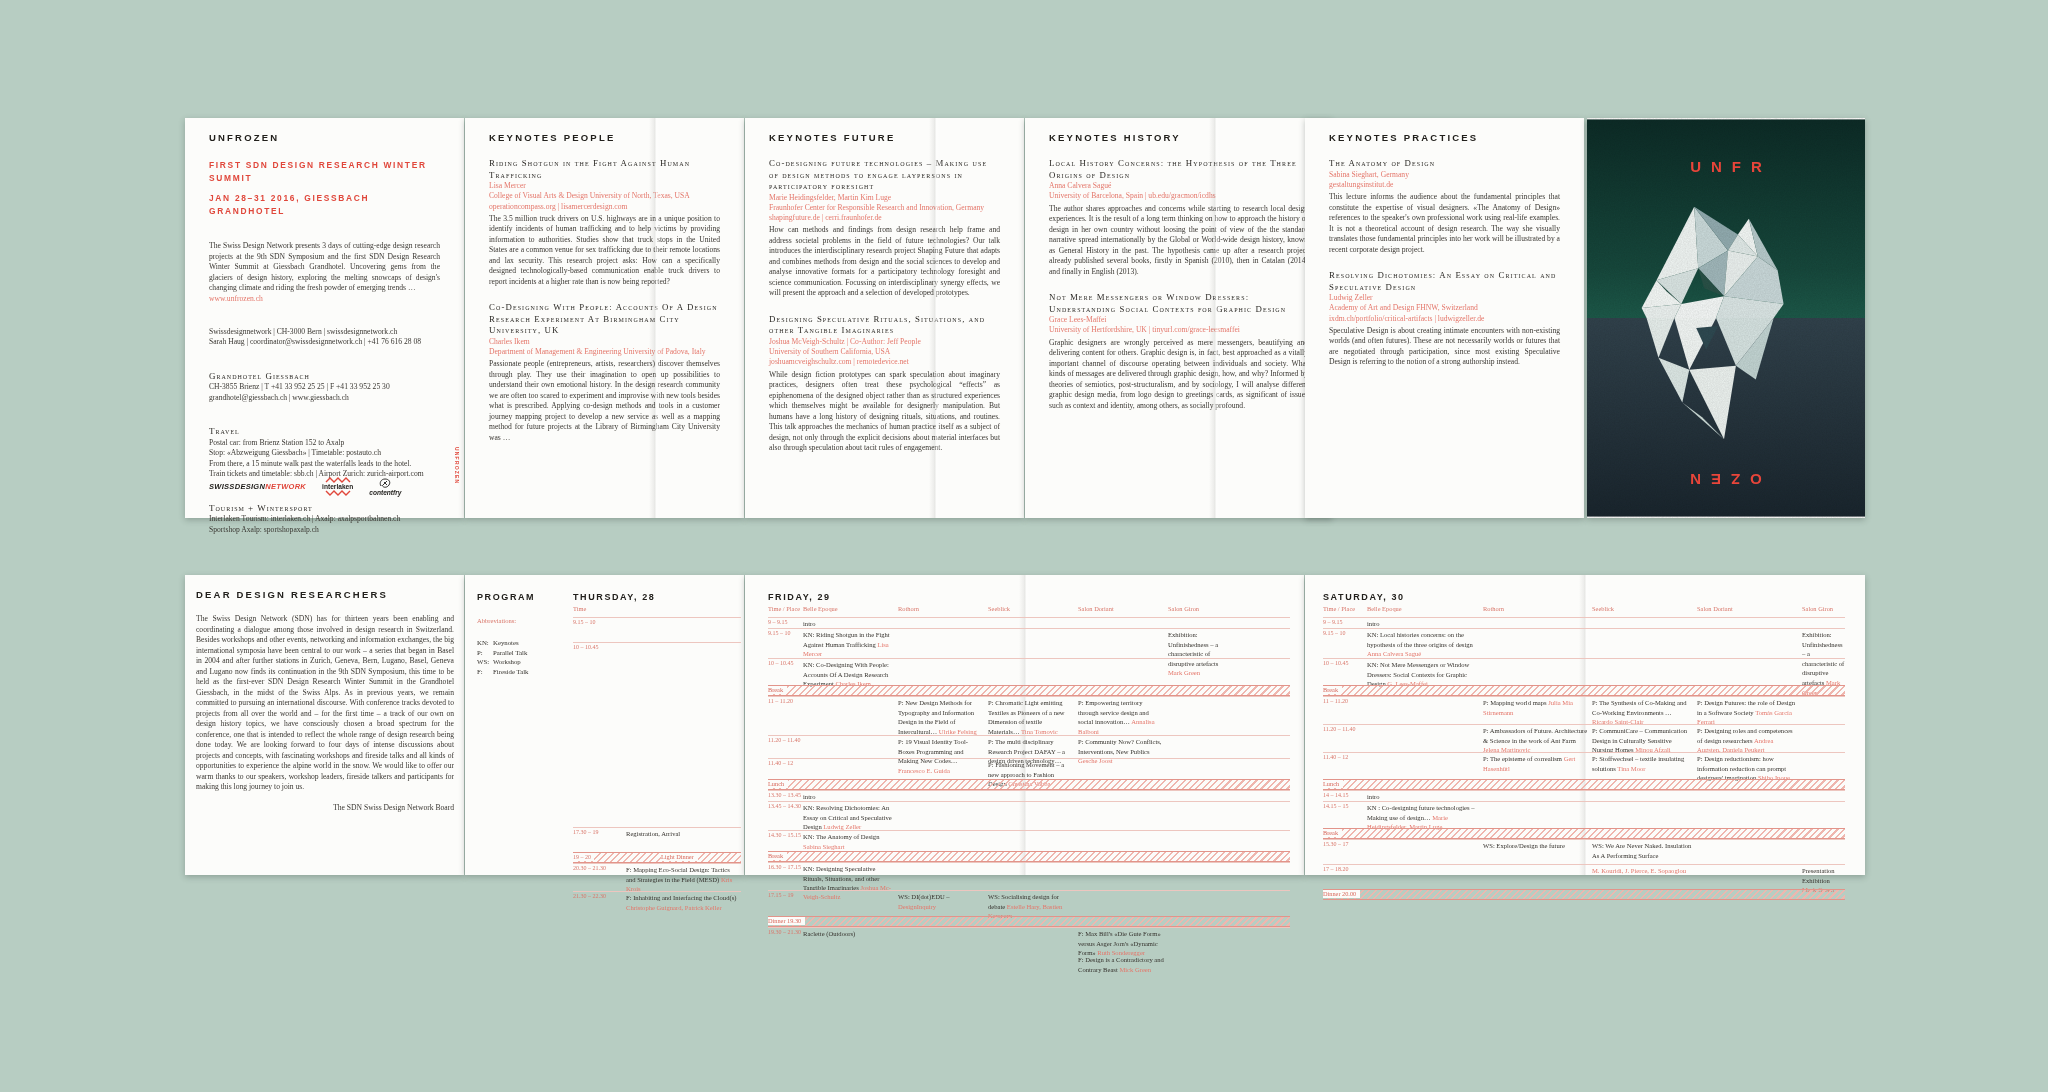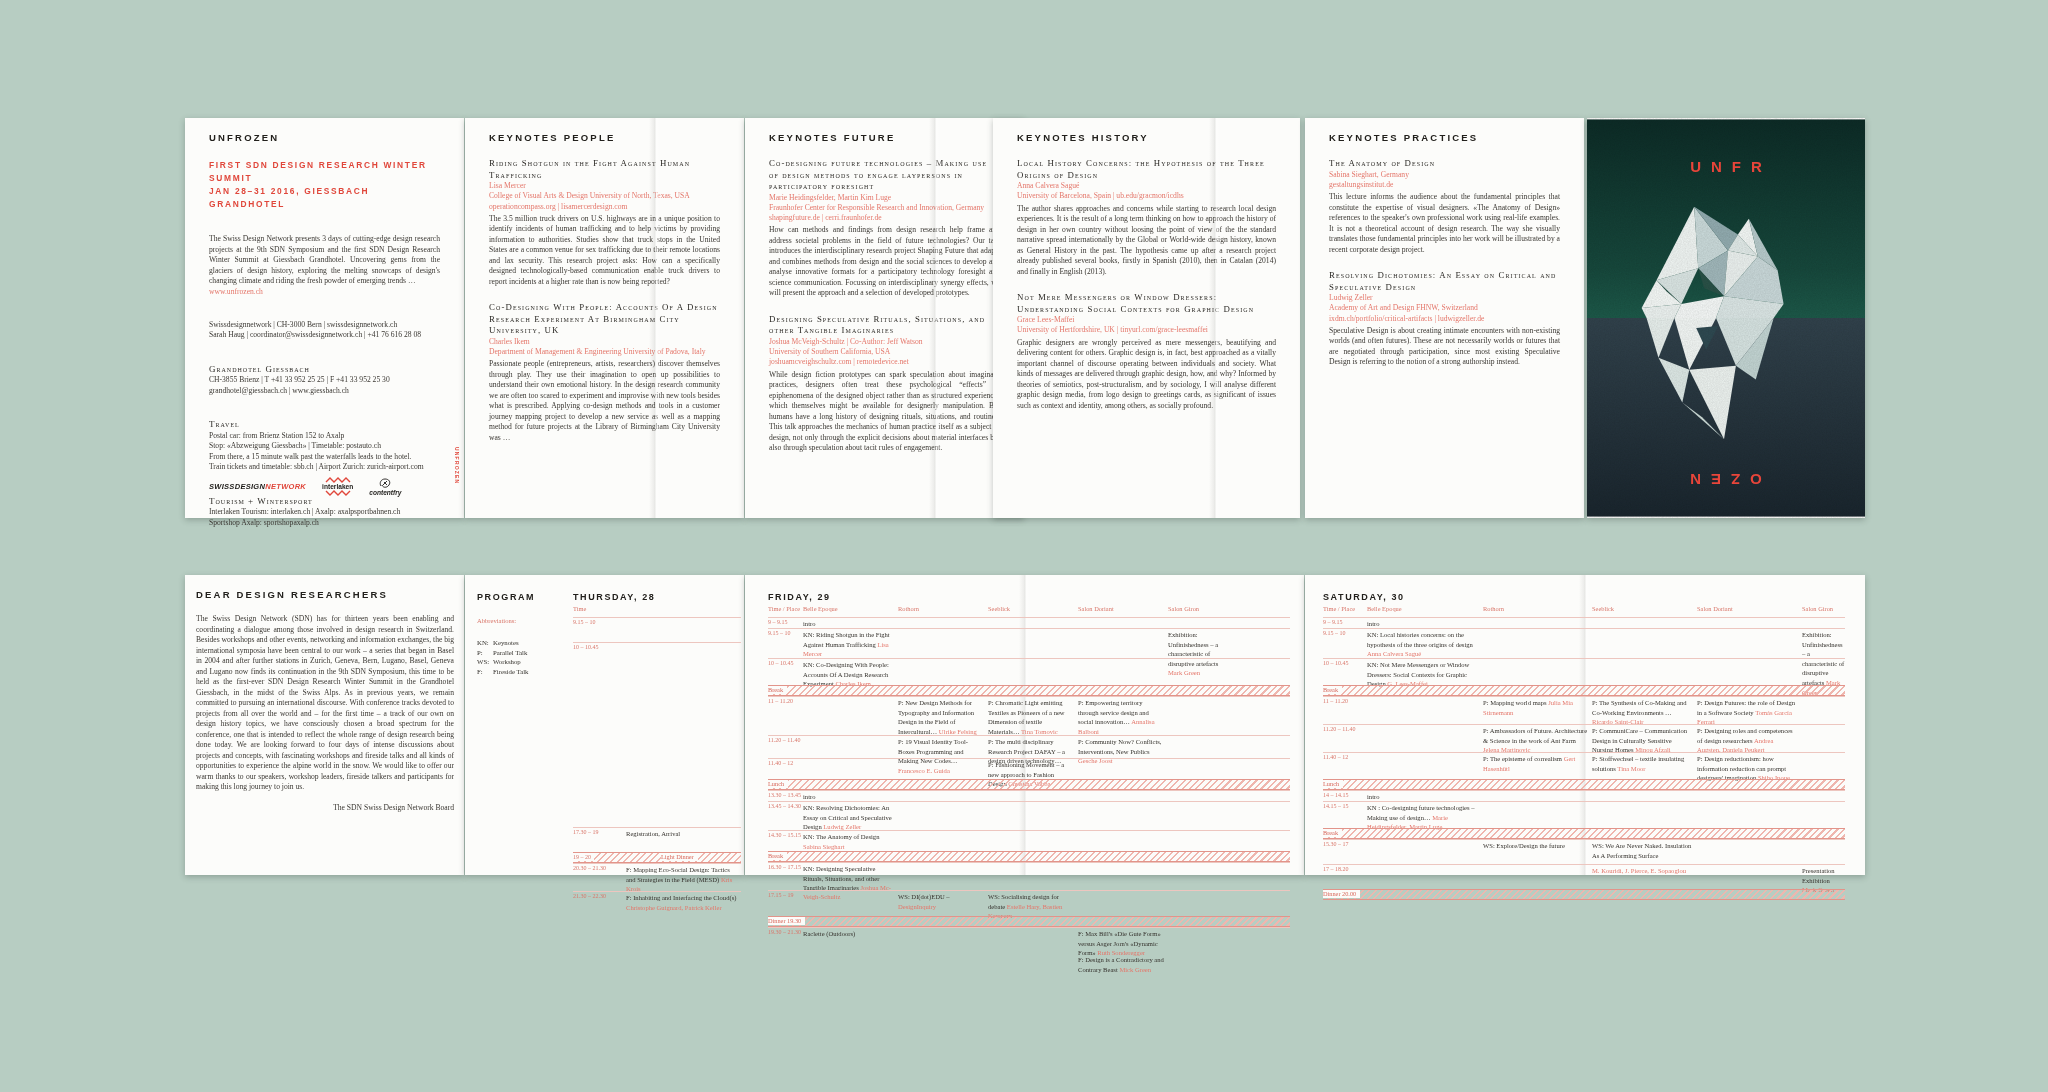--- a/index.html
+++ b/index.html
@@ -58,21 +58,21 @@
 </head>
 <body>
 
 <div class="stage">
 
   <div class="row" id="row1">
     <div class="panel" style="left:0;width:279px;">
       <div class="pad">
         <div class="head">UNFROZEN</div>
         <div class="red-head">FIRST SDN DESIGN RESEARCH WINTER SUMMIT</div>
-        <div class="red-head" style="margin-top:0;">JAN 28–31 2016, GIESSBACH GRANDHOTEL</div>
+        <div class="red-head" style="margin-top:7px;">JAN 28–31 2016, GIESSBACH GRANDHOTEL</div>
         <div class="body-text mt10">The Swiss Design Network presents 3 days of cutting-edge design research projects at the 9th SDN Symposium and the first SDN Design Research Winter Summit at Giessbach Grandhotel. Uncovering gems from the glaciers of design history, exploring the melting snowcaps of design's changing climate and riding the fresh powder of emerging trends …</div>
         <div class="red-line">www.unfrozen.ch</div>
         <div class="body-text mt10">Swissdesignnetwork | CH-3000 Bern | swissdesignnetwork.ch</div>
         <div class="body-text">Sarah Haug | coordinator@swissdesignnetwork.ch | +41 76 616 28 08</div>
         <div class="sc-head mt10">Grandhotel Giessbach</div>
         <div class="body-text">CH-3855 Brienz | T +41 33 952 25 25 | F +41 33 952 25 30</div>
         <div class="body-text">grandhotel@giessbach.ch | www.giessbach.ch</div>
         <div class="sc-head mt10">Travel</div>
         <div class="body-text">Postal car: from Brienz Station 152 to Axalp</div>
         <div class="body-text">Stop: «Abzweigung Giessbach» | Timetable: postauto.ch</div>
@@ -126,28 +126,28 @@
           <div class="head">KEYNOTES FUTURE</div>
           <div class="kn-section">
             <div class="kn-title">Co-designing future technologies – Making use of design methods to engage laypersons in participatory foresight</div>
             <div class="red-line">Marie Heidingsfelder, Martin Kim Luge</div>
             <div class="red-line">Fraunhofer Center for Responsible Research and Innovation, Germany</div>
             <div class="red-line">shapingfuture.de | cerri.fraunhofer.de</div>
             <div class="body-text kn-body">How can methods and findings from design research help frame and address societal problems in the field of future technologies? Our talk introduces the interdisciplinary research project Shaping Future that adapts and combines methods from design and the social sciences to develop and analyse innovative formats for a participatory technology foresight and science communication. Focussing on interdisciplinary synergy effects, we will present the approach and a selection of developed prototypes.</div>
           </div>
           <div class="kn-section">
             <div class="kn-title">Designing Speculative Rituals, Situations, and other Tangible Imaginaries</div>
-            <div class="red-line">Joshua McVeigh-Schultz | Co-Author: Jeff Watson</div>
+            <div class="red-line">Joshua McVeigh-Schultz | Co-Author: Jeff People</div>
             <div class="red-line">University of Southern California, USA</div>
             <div class="red-line">joshuamcveighschultz.com | remotedevice.net</div>
             <div class="body-text kn-body">While design fiction prototypes can spark speculation about imaginary practices, designers often treat these psychological “effects” as epiphenomena of the designed object rather than as structured experiences which themselves might be available for designerly manipulation. But humans have a long history of designing rituals, situations, and routines. This talk approaches the mechanics of human practice itself as a subject of design, not only through the explicit decisions about material interfaces but also through speculation about tacit rules of engagement.</div>
           </div>
         </div>
       </div>
-    <div class="panel" style="left:808px;width:307px;">
+    <div class="panel" style="left:840px;width:307px;">
         <div class="pad" id="kn2">
           <div class="head">KEYNOTES HISTORY</div>
           <div class="kn-section">
             <div class="kn-title">Local History Concerns: the Hypothesis of the Three Origins of Design</div>
             <div class="red-line">Anna Calvera Sagué</div>
             <div class="red-line">University of Barcelona, Spain | ub.edu/gracmon/icdhs</div>
             <div class="body-text kn-body">The author shares approaches and concerns while starting to research local design experiences. It is the result of a long term thinking on how to approach the history of design in her own country without loosing the point of view of the the standard narrative spread internationally by the Global or World-wide design history, known as General History in the past. The hypothesis came up after a research project already published several books, firstly in Spanish (2010), then in Catalan (2014) and finally in English (2013).</div>
           </div>
           <div class="kn-section">
             <div class="kn-title">Not Mere Messengers or Window Dressers: Understanding Social Contexts for Graphic Design</div>

